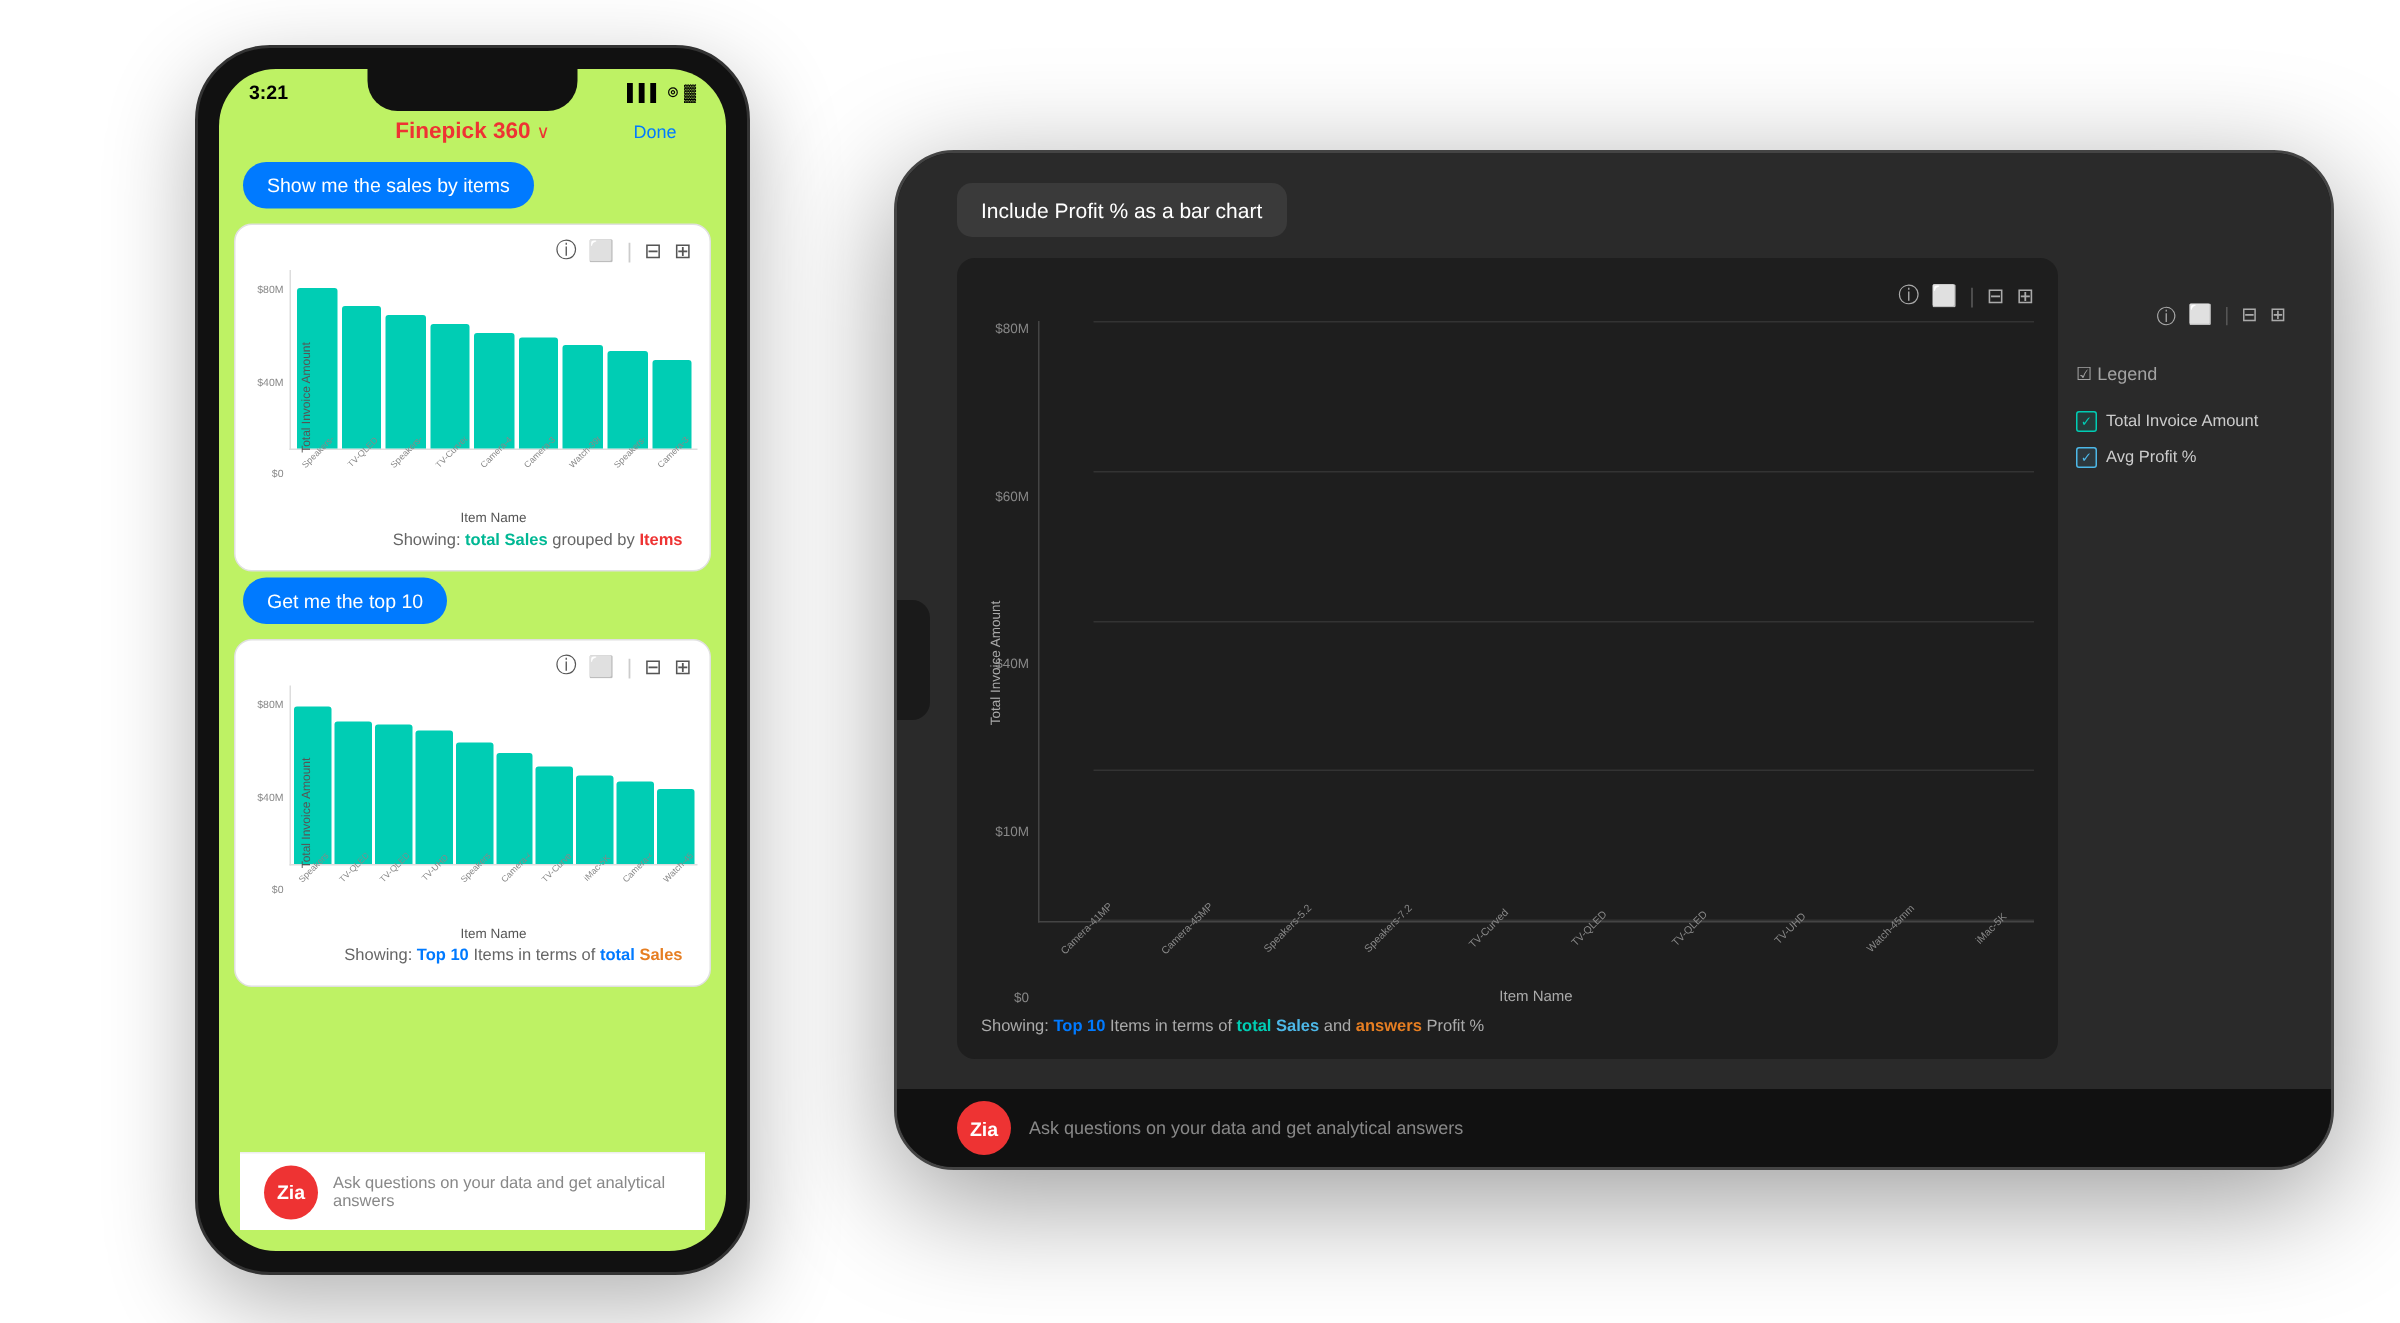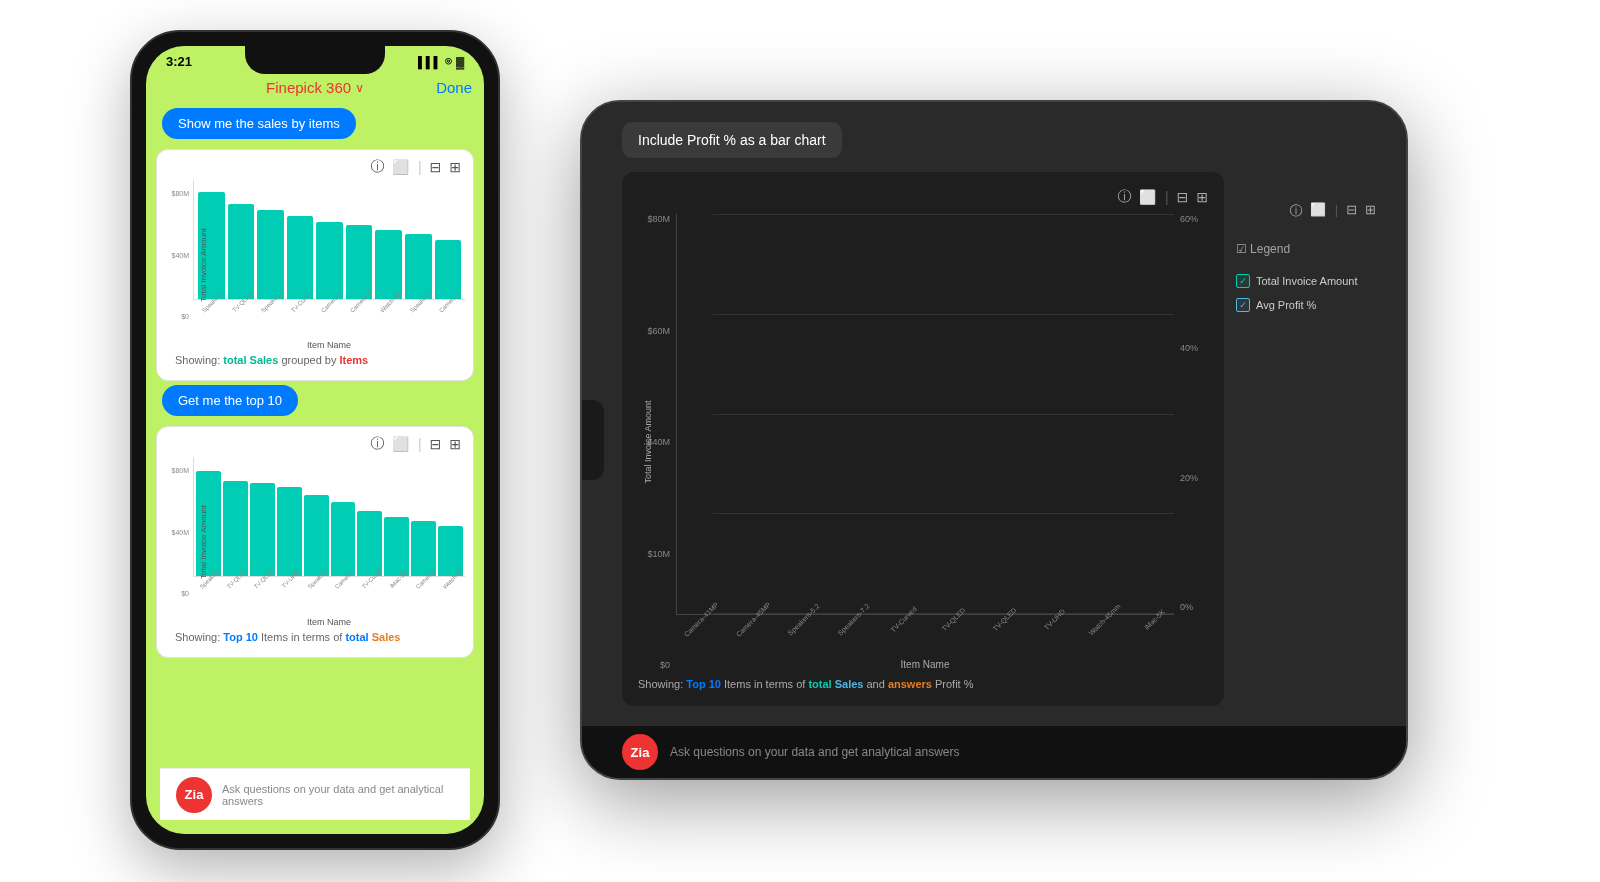--- a/index.html
+++ b/index.html
@@ -76,34 +76,34 @@
       display: flex;
       justify-content: center;
       align-items: center;
       padding: 6px 20px;
       font-size: 15px;
       position: relative;
     }
 
     .header .app-name {
       color: #e33;
-      font-weight: 400;
+      font-weight: 700;
     }
 
     .header .chevron {
       color: #e33;
       margin-left: 4px;
       font-size: 12px;
     }
 
     .header .done-btn {
       position: absolute;
-      right: 12px;
+      right: 33px;
       color: #007AFF;
-      font-size: 15px;
+      font-size: 12px;
       font-weight: 400;
     }
 
     .chat-bubble-blue {
       background: #007AFF;
       color: #fff;
       border-radius: 18px;
       padding: 8px 16px;
       font-size: 13px;
       display: inline-block;
@@ -129,21 +129,21 @@
     }
 
     .chart-toolbar .divider {
       color: #ccc;
     }
 
     .showing-text {
       font-size: 11px;
       color: #666;
       padding: 4px 10px 6px;
-      text-align: left;
+      text-align: right;
     }
 
     .showing-text .highlight-green { color: #00b894; font-weight: 600; }
     .showing-text .highlight-red { color: #e33; font-weight: 600; }
     .showing-text .highlight-blue { color: #007AFF; font-weight: 600; }
     .showing-text .highlight-orange { color: #e67e22; font-weight: 600; }
 
     .bar-portrait {
       flex: 1;
       background: #00cdb4;
@@ -192,23 +192,23 @@
     }
 
     .ask-text {
       font-size: 11px;
       color: #888;
     }
 
     
     .phone-landscape {
       position: absolute;
-      left: 580px;
+      left: 596px;
       top: 100px;
-      width: 828px;
+      width: 960px;
       height: 680px;
       background: #1a1a1a;
       border-radius: 40px;
       box-shadow: 0 20px 80px rgba(0,0,0,0.4);
       border: 2px solid #444;
       overflow: hidden;
     }
 
     .phone-landscape .screen-land {
       position: absolute;
@@ -625,26 +625,20 @@
                   <div class="dark-x-label">TV-Curved</div>
                   <div class="dark-x-label">TV-QLED</div>
                   <div class="dark-x-label">TV-QLED</div>
                   <div class="dark-x-label">TV-UHD</div>
                   <div class="dark-x-label">Watch-45mm</div>
                   <div class="dark-x-label">iMac-5K</div>
                 </div>
                 <div style="text-align:center;font-size:10px;color:#aaa;margin-top:0px;">Item Name</div>
               </div>
 
-              <div style="display:flex;flex-direction:column;justify-content:space-between;align-items:flex-start;padding-left:6px;font-size:9px;color:#888;width:34px;padding-bottom:58px;">
-                <span>60%</span>
-                <span>40%</span>
-                <span>20%</span>
-                <span>0%</span>
-              </div>
             </div>
 
             <div class="dark-showing">
               Showing: <span class="hl-blue">Top 10</span> Items in terms of <span class="hl-green">total</span> <span class="hl-cyan">Sales</span> and <span class="hl-orange">answers</span> Profit %
             </div>
           </div>
 
           <div class="legend-panel">
             <div class="legend-toolbar">
               <span>ⓘ</span>

